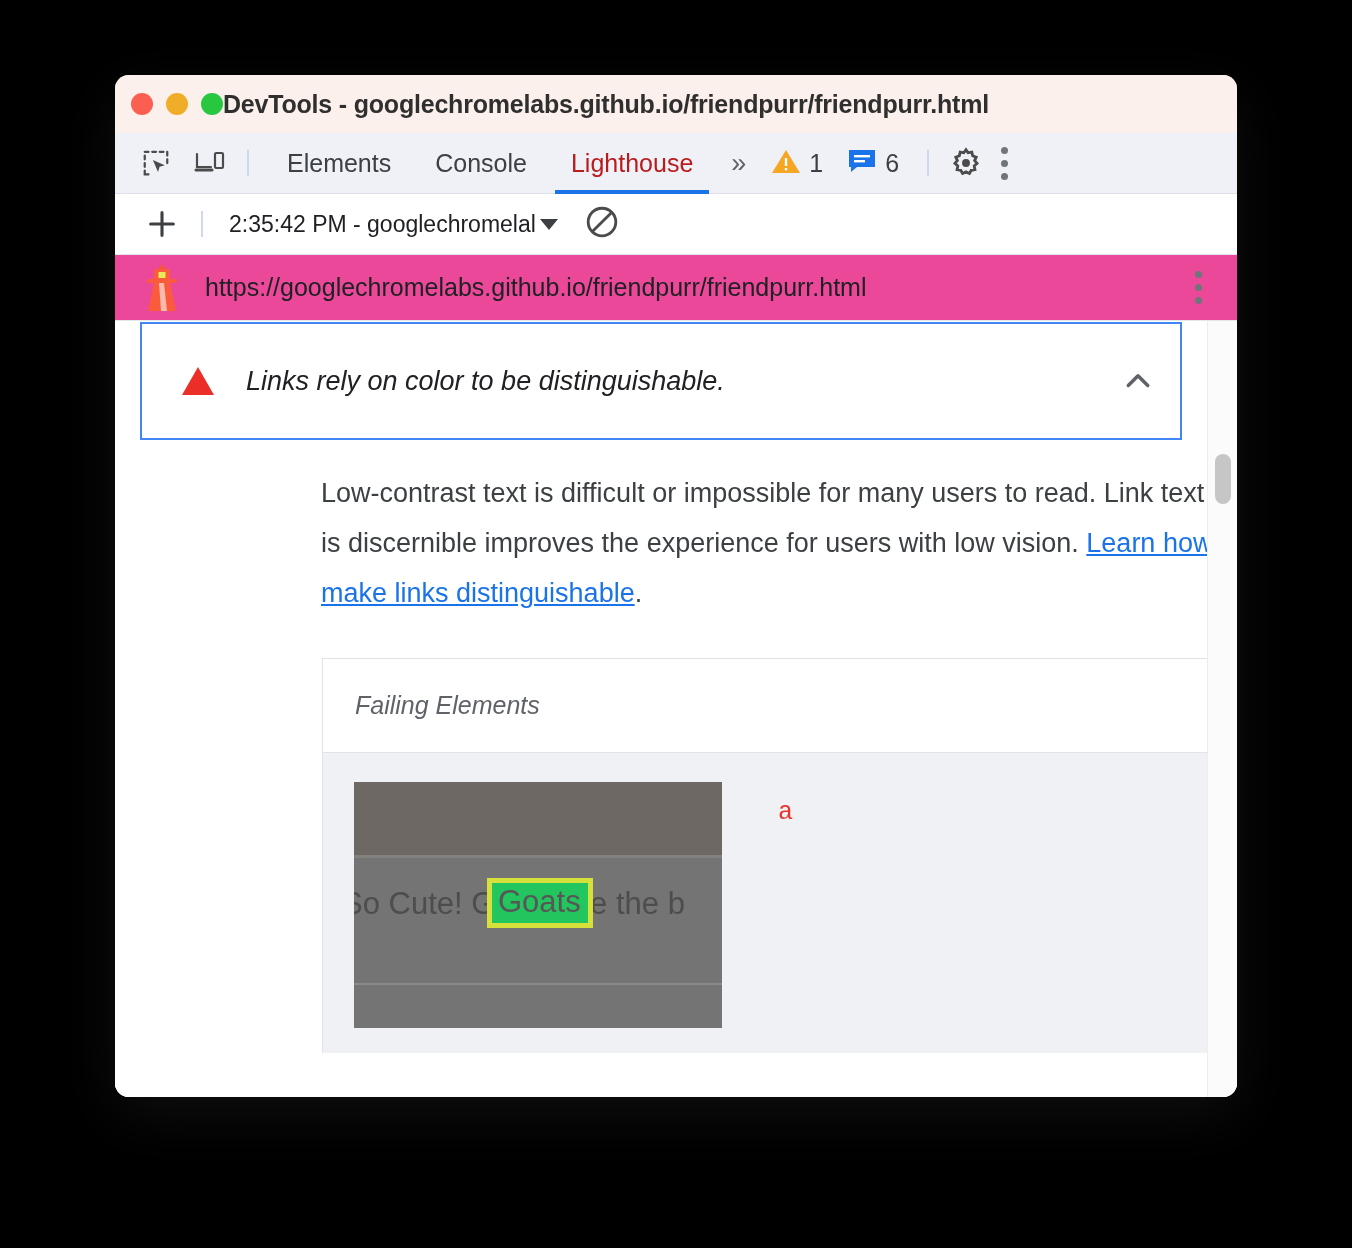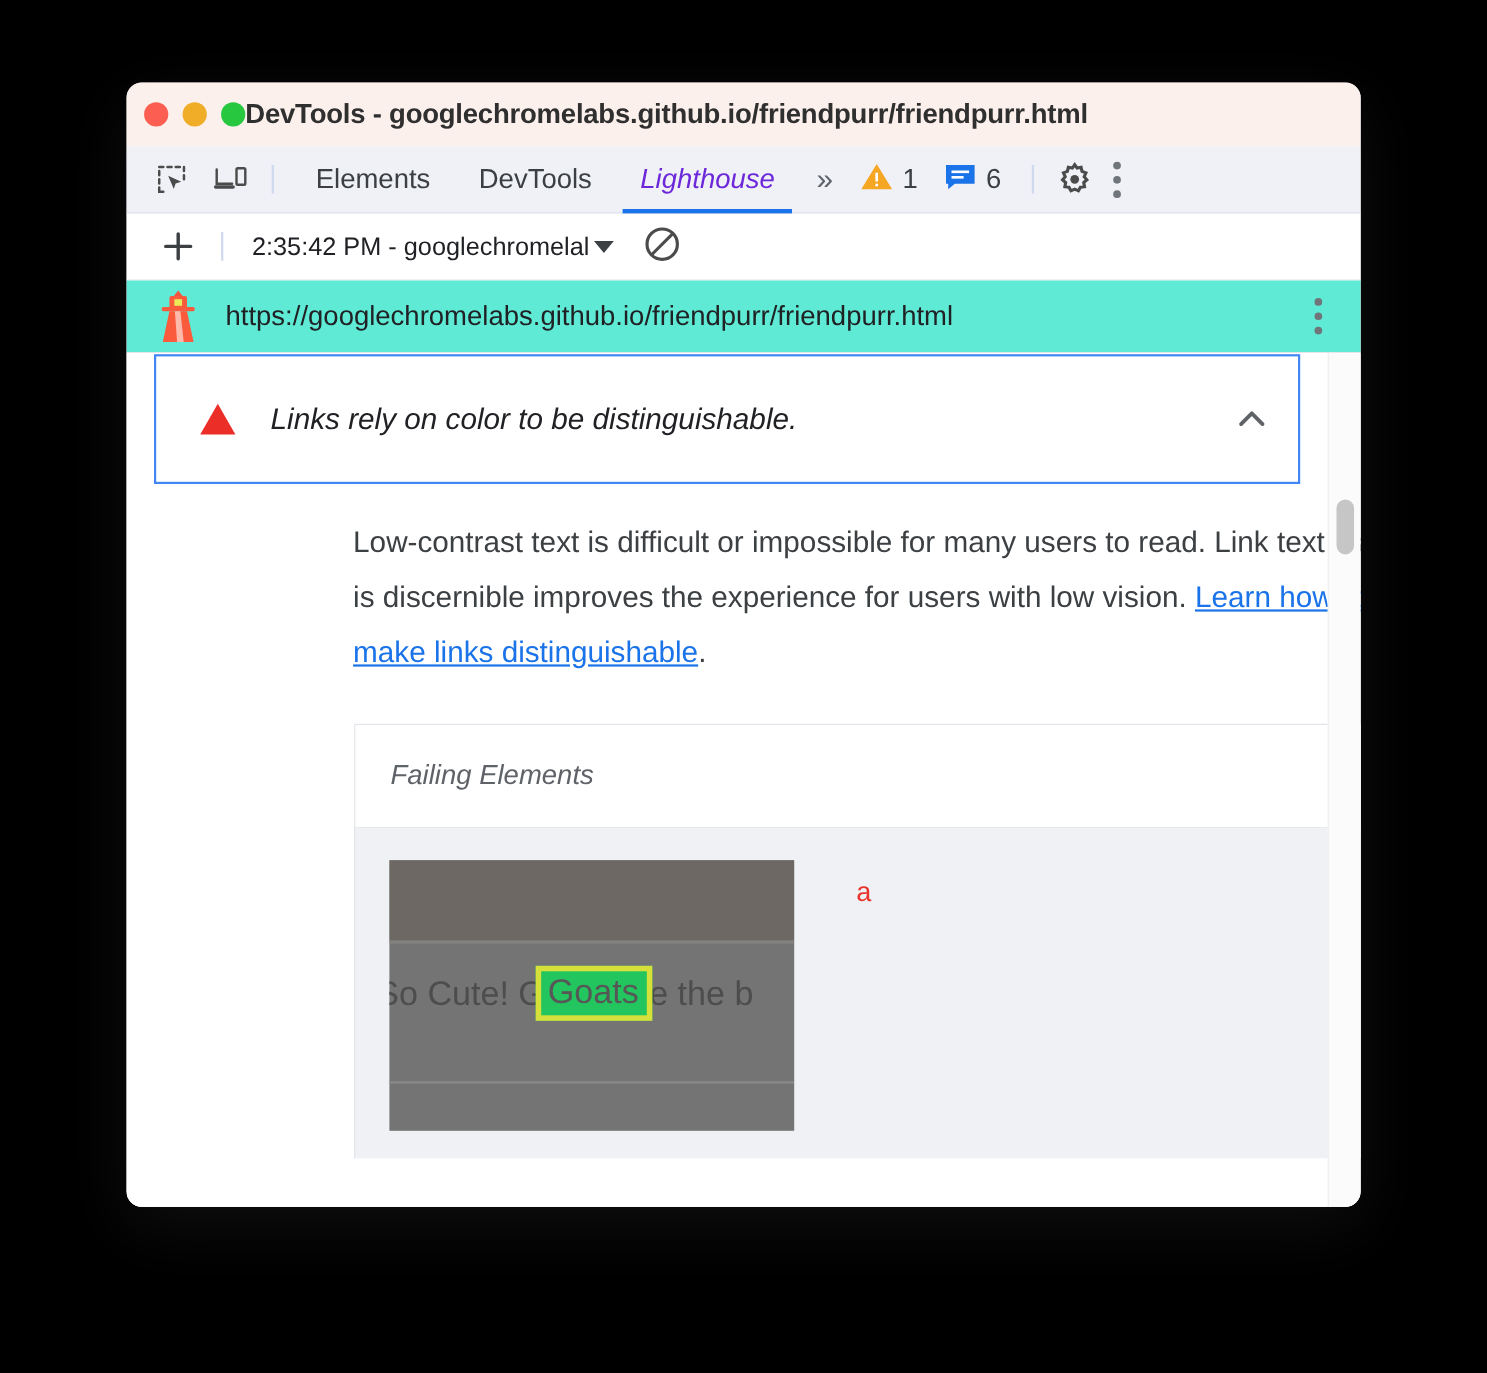--- a/index.html
+++ b/index.html
@@ -80,21 +80,21 @@
   .tab {
     font-size: 25px;
     color: #3c4043;
     padding: 0 22px;
     height: 61px;
     line-height: 61px;
     white-space: nowrap;
     position: relative;
     flex: none;
   }
-  .tab.active { color: #6d28d9; font-style: italic; }
+  .tab.active { color: #b91c1c; }
   .tab.active::after {
     content: "";
     position: absolute;
     left: 6px; right: 6px; bottom: 0;
     height: 4px; background: #1a73e8;
   }
   .more-tabs {
     font-size: 27px; color: #5f6368; padding: 0 16px;
     letter-spacing: -3px; flex: none;
   }
@@ -138,21 +138,21 @@
     margin-left: 4px;
   }
   .clear-btn {
     width: 44px; height: 44px; margin-left: 22px; flex: none;
     display: flex; align-items: center; justify-content: center;
   }
 
   
   .urlbar {
     height: 66px;
-    background: #5eead4;
+    background: #ec4899;
     display: flex;
     align-items: center;
     padding: 0 22px 0 26px;
     box-sizing: border-box;
     border-bottom: 1px solid #e3e6ea;
   }
   .lh-logo { width: 42px; height: 50px; flex: none; }
   .url-text {
     margin-left: 22px;
     font-size: 25px;
@@ -343,21 +343,21 @@
       </div>
       <div class="tb-icon spaced">
         <svg width="32" height="28" viewBox="0 0 32 28" fill="none" stroke="currentColor" stroke-width="2.2">
           <path d="M3 5v13H17" stroke-linecap="round"></path>
           <rect x="21" y="4" width="8" height="15" rx="1.2"></rect>
           <path d="M2 21h16" stroke-linecap="round" stroke-width="3"></path>
         </svg>
       </div>
       <div class="vdivider"></div>
       <div class="tab">Elements</div>
-      <div class="tab">DevTools</div>
+      <div class="tab">Console</div>
       <div class="tab active">Lighthouse</div>
       <div class="more-tabs">»</div>
       <div class="counter">
         <span>
           <svg width="30" height="27" viewBox="0 0 30 27">
             <path d="M15 2 L29 25 H1 Z" fill="#f5a623"></path>
             <rect x="13.8" y="10" width="2.4" height="8" fill="#ffffff"></rect>
             <rect x="13.8" y="20" width="2.4" height="2.4" fill="#ffffff"></rect>
           </svg>
         </span>

